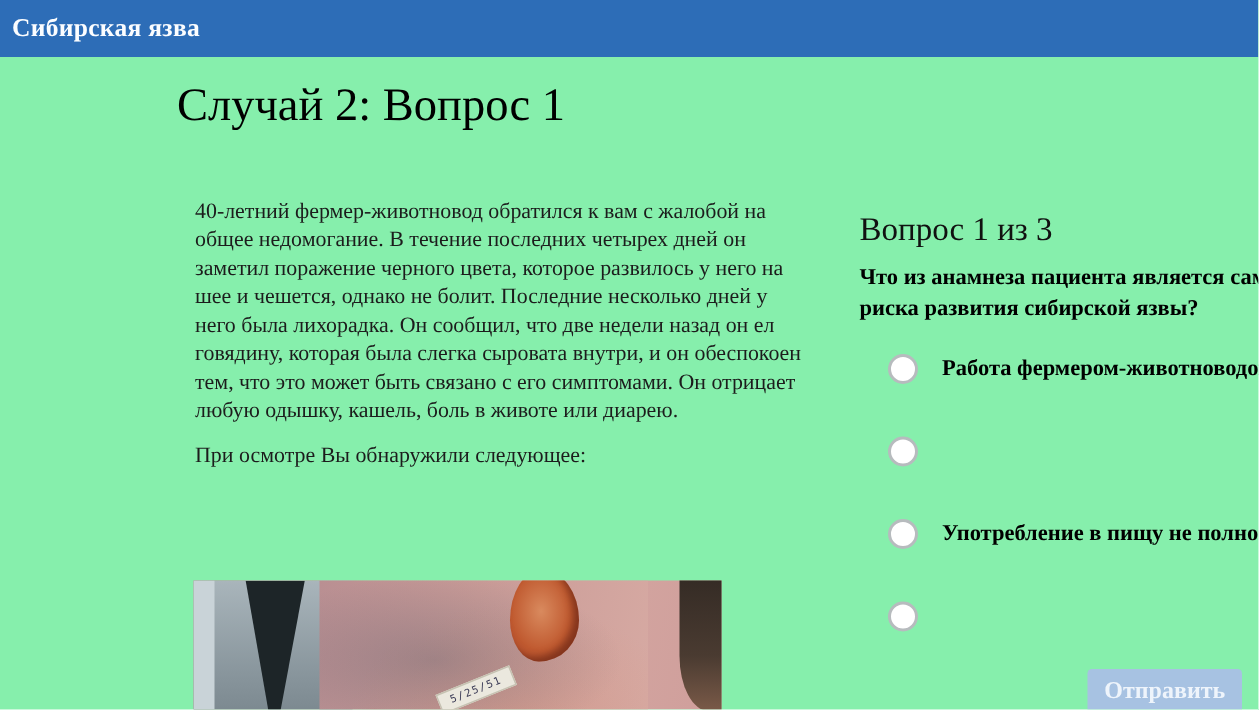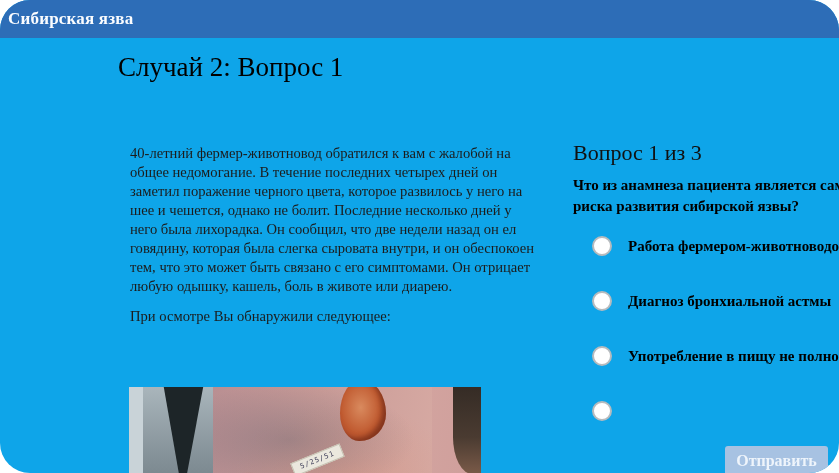--- a/index.html
+++ b/index.html
@@ -2,24 +2,23 @@
 <html><head>
 <meta charset="utf-8">
 <style>
   * { margin: 0; padding: 0; box-sizing: border-box; }
   html, body { background: #ffffff; }
   .viewport {
     position: relative;
     width: 839px;
     height: 473px;
     overflow: hidden;
-    background: #0ea5e9;
+    background: #86efac;
     font-family: "Liberation Serif", "DejaVu Serif", serif;
     color: #1a1a1a;
-    border-radius: 30px;
   }
 
   
   .topbar {
     position: absolute;
     left: 0; top: 0;
     width: 100%;
     height: 38px;
     background: #2d6db7;
     display: flex;
@@ -31,32 +30,31 @@
     font-weight: 700;
     padding-left: 8px;
     letter-spacing: 0.2px;
   }
 
   
   .page-title {
     position: absolute;
     left: 118px;
     top: 52px;
-    font-size: 27px;
+    font-size: 31px;
     font-weight: 400;
     color: #000000;
   }
 
   
   .case-col {
     position: absolute;
     left: 130px;
     top: 132px;
     width: 408px;
-    margin-top: 12px;
   }
   .case-col p {
     font-size: 14.6px;
     line-height: 19px;
     color: #1c1c1c;
     margin-bottom: 11px;
   }
 
   
   .photo {
@@ -210,21 +208,20 @@
       <div>Что из анамнеза пациента является самым</div>
       <div>риска развития сибирской язвы?</div>
     </div>
     <div class="options">
       <div class="option">
         <span class="radio"></span>
         <span class="option-label">Работа фермером-животноводом</span>
       </div>
       <div class="option">
         <span class="radio"></span>
-        <span class="option-label">Диагноз бронхиальной астмы</span>
       </div>
       <div class="option">
         <span class="radio"></span>
         <span class="option-label">Употребление в пищу не полностью</span>
       </div>
       <div class="option">
         <span class="radio"></span>
       </div>
     </div>
   </div>

